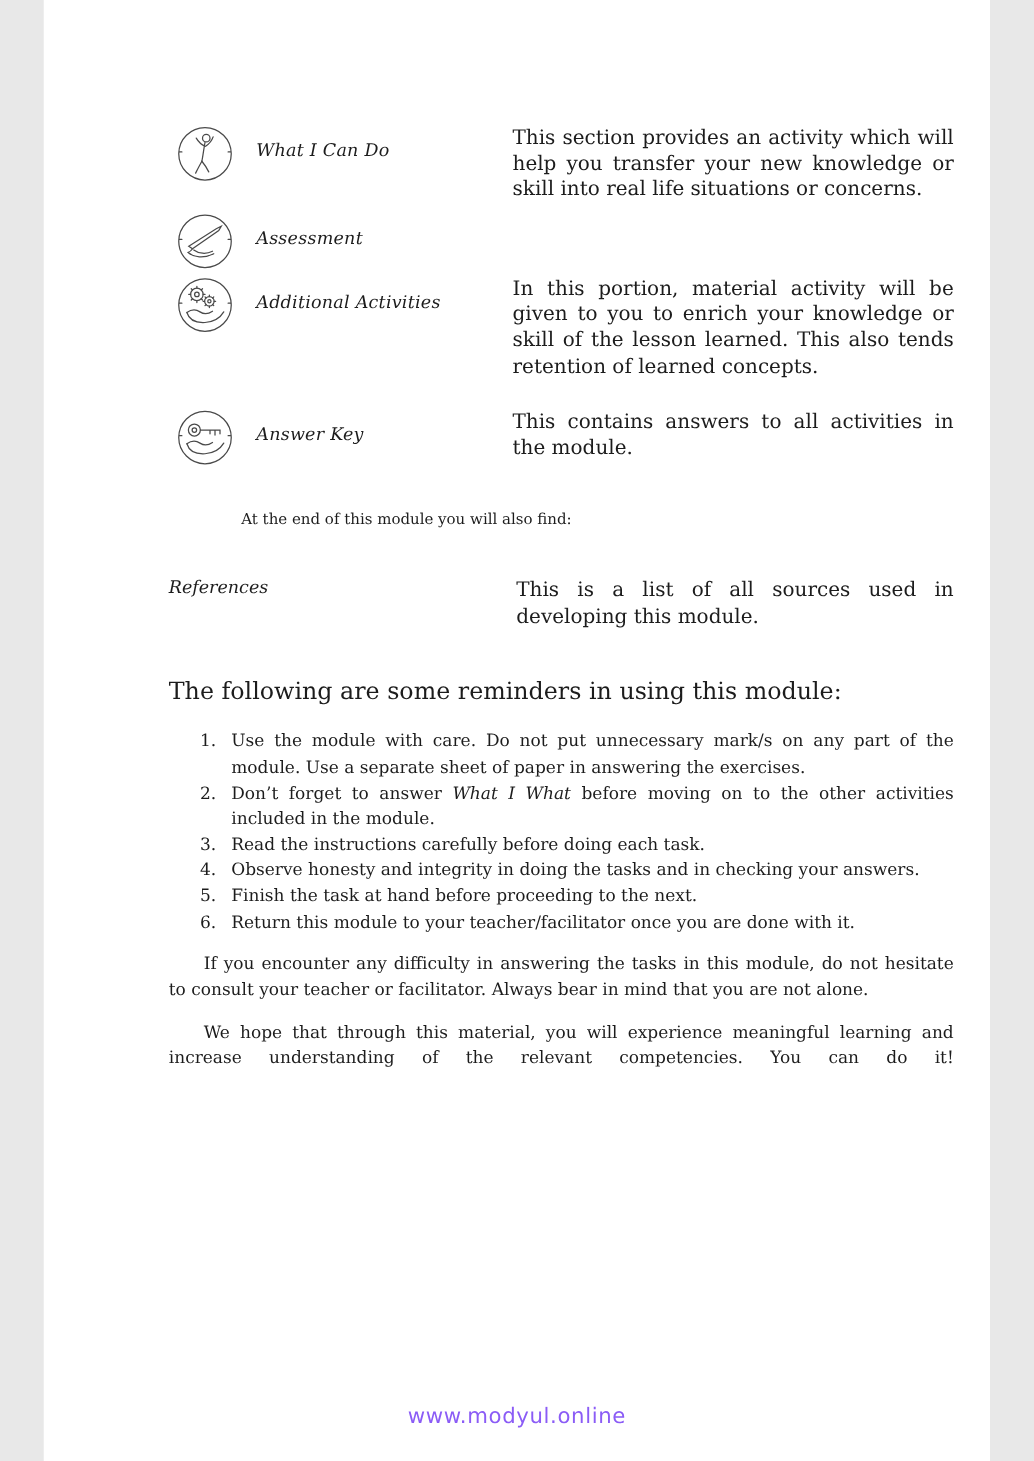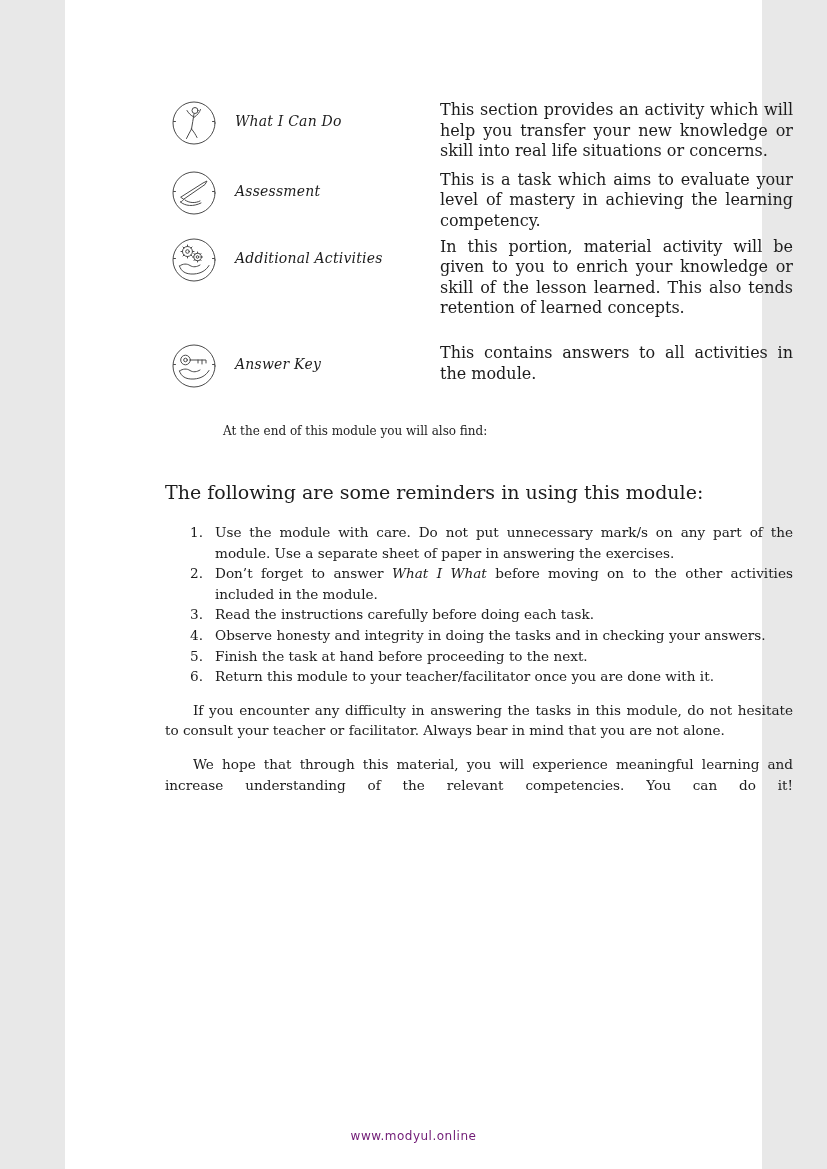--- a/index.html
+++ b/index.html
@@ -1,17 +1,17 @@
 <!DOCTYPE html>
 <html><head>
 <meta charset="utf-8">
 <style>
   html,body { margin:0; padding:0; background:#e8e8e8; }
   .page {
-    width:697px; height:1169px; margin:0 auto; background:#ffffff;
+    width:757px; height:1169px; margin:0 auto; background:#ffffff;
     position:relative; box-sizing:border-box;
     font-family:"DejaVu Serif","Liberation Serif",serif;
     color:#1c1c1c;
   }
   .content { position:absolute; left:100px; top:100px; width:628px; }
 
   
   .icon-row { display:grid; grid-template-columns:70px 205px 1fr; align-items:start; }
   .icon-row .icon-cell { padding-left:6px; }
   .icon-row .label {
@@ -44,21 +44,21 @@
 
   .para {
     margin-top:13px; font-size:13.6px; line-height:20.6px;
     text-align:justify; text-indent:28px;
   }
   .para.last { margin-top:12px; text-align-last:justify; }
 
   .watermark {
     position:absolute; left:0; right:0; bottom:26px; text-align:center;
     font-family:"DejaVu Sans","Liberation Sans",sans-serif;
-    font-size:12px; color:#701a75; letter-spacing:.5px;
+    font-size:17px; color:#8b5cf6; letter-spacing:.5px;
   }
 </style>
 </head>
 <body>
 
 <div class="page">
   <div class="content">
 
     <div class="icon-row row-1">
       <div class="icon-cell icon-circle">
@@ -82,21 +82,20 @@
         <svg width="46" height="46" viewBox="0 0 46 46" fill="none" stroke="#4a4a4a" stroke-width="1" stroke-linecap="round">
           <circle cx="23" cy="23" r="21"></circle>
           <path d="M2.5 21.5 L4.5 21.5 M41.5 21.5 L43.5 21.5"></path>
           <path d="M10 27 L32 13 L36 11 L34 14.5 L13 29 Z"></path>
           <path d="M13 29 C12 30.5 10.8 31.5 9.5 32"></path>
           <path d="M9.5 32 C14 36 22 37 30 33"></path>
           <path d="M14 30 C18 33 24 33.5 29 31"></path>
         </svg>
       </div>
       <div class="label">Assessment</div>
-      <div class="desc">This is a task which aims to evaluate your level of mastery in achieving the learning competency.</div>
     </div>
 
     <div class="icon-row row-3">
       <div class="icon-cell icon-circle">
         <svg width="46" height="46" viewBox="0 0 46 46" fill="none" stroke="#4a4a4a" stroke-width="1" stroke-linecap="round">
           <circle cx="23" cy="23" r="21"></circle>
           <path d="M2.5 21.5 L4.5 21.5 M41.5 21.5 L43.5 21.5"></path>
           <circle cx="16.5" cy="14.5" r="5"></circle>
           <circle cx="16.5" cy="14.5" r="1.8"></circle>
           <path d="M16.5 8 L16.5 9.5 M16.5 19.5 L16.5 21 M10 14.5 L11.5 14.5 M21.5 14.5 L23 14.5 M12 10 L13 11 M20 18 L21 19 M21 10 L20 11 M13 18 L12 19"></path>
@@ -122,20 +121,24 @@
           <path d="M8.5 28 C10 33 14 36.5 23 36 C30 35.5 35 32.5 38 27.5"></path>
           <path d="M8.5 28 C12 25.5 16 25.5 19 27.5 C22 29.5 26 29 29 27"></path>
         </svg>
       </div>
       <div class="label">Answer Key</div>
       <div class="desc">This contains answers to all activities in the module.</div>
     </div>
 
     <p class="end-note">At the end of this module you will also find:</p>
 
+    <div class="ref-row">
+      <div class="label">References</div>
+      <div class="desc">This is a list of all sources used in developing this module.</div>
+    </div>
 
     <p class="reminders-intro">The following are some reminders in using this module:</p>
 
     <div class="reminder-list">
       <div class="reminder-item">
         <span class="num">1.</span>
         <span class="txt"><span>Use the module with care. Do not put unnecessary mark/s on any part of the module. Use a separate sheet of paper in answering the exercises.</span><em></em><span></span></span>
       </div>
       <div class="reminder-item">
         <span class="num">2.</span>

